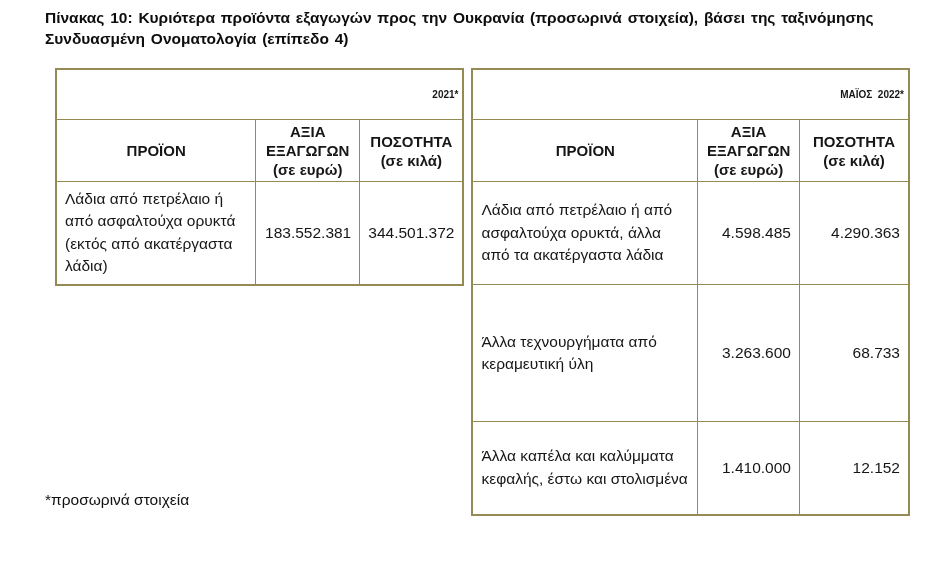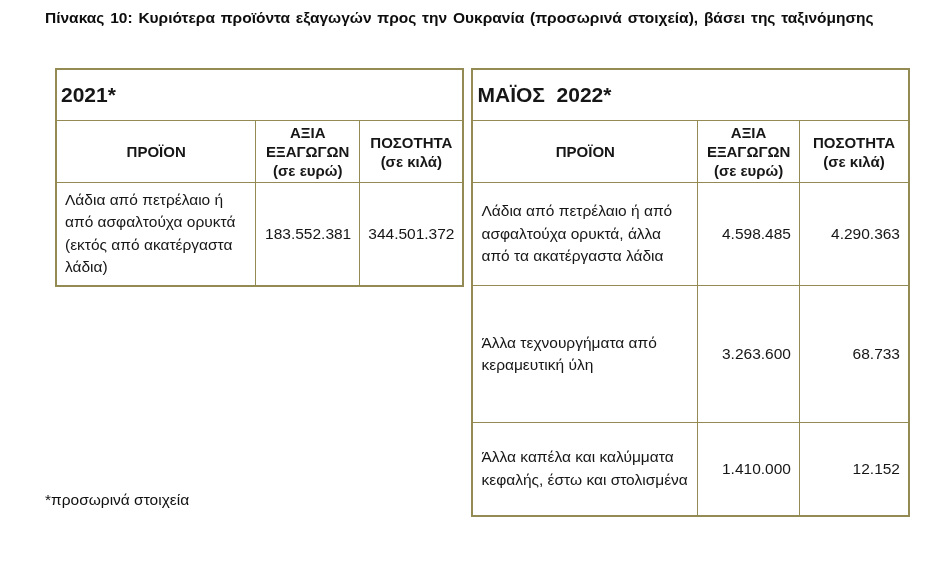--- a/index.html
+++ b/index.html
@@ -31,22 +31,22 @@
     color:#161616;
   }
   table.t th, table.t td{
     border:1.5px solid #948A54;
     padding:2px 8px;
     vertical-align:middle;
     overflow:hidden;
   }
   tr.r-period{height:27px;}
   tr.r-period th{
-    text-align:left;font-weight:bold;font-size:21px;
-    white-space:pre-wrap;padding:13px 4px;
+    text-align:right;font-weight:bold;font-size:10px;
+    white-space:pre-wrap;padding:19px 4px;
   }
   tr.r-cols{height:60px;}
   tr.r-cols th{
     text-align:center;font-weight:bold;
     font-size:15px;line-height:19px;
     padding:2px 4px;
   }
   tr.r1{height:103px;}
   tr.r2{height:137px;}
   tr.r3{height:93px;}
@@ -66,20 +66,21 @@
     font-size:15.5px;color:#101010;
   }
 </style>
 </head>
 <body>
 
 <div class="page">
 
   <div class="doc-title">
     <div class="tl">Πίνακας 10: Κυριότερα προϊόντα εξαγωγών προς την Ουκρανία (προσωρινά στοιχεία), βάσει της ταξινόμησης</div>
+    <div class="tl">Συνδυασμένη Ονοματολογία (επίπεδο 4)</div>
   </div>
 
   <div class="tables-wrap">
 
     <table class="t">
       <colgroup>
         <col style="width:203px">
           <col style="width:104px">
           <col style="width:88px">
       </colgroup>

